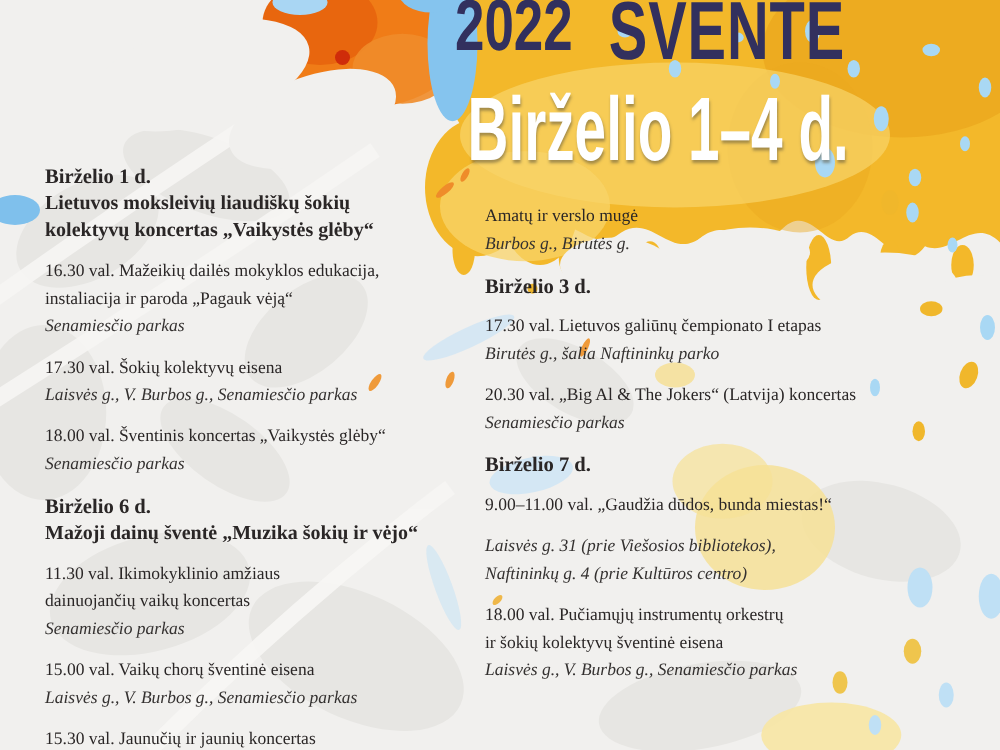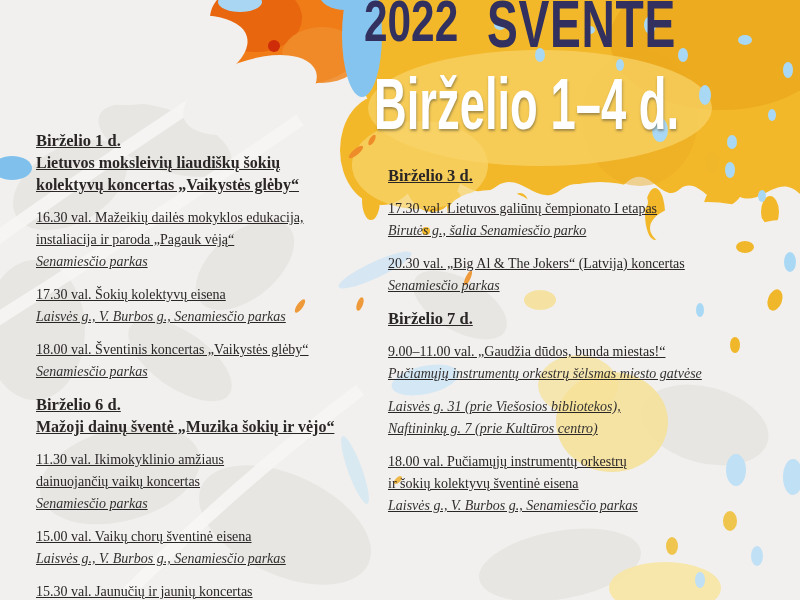--- a/index.html
+++ b/index.html
@@ -15,21 +15,21 @@
   .hdr { position:absolute; font-family:"Liberation Sans", sans-serif; font-weight:bold; line-height:1; white-space:nowrap; }
   .year  { left:364px; top:-8px;  font-size:58px; color:#32305e; transform:scaleX(.73); transform-origin:left top; }
   .fest  { left:487px; top:-9px;  font-size:66px; color:#32305e; letter-spacing:1px; transform:scaleX(.70); transform-origin:left top; }
   .dates { left:374px; top:68px;  font-size:72px; color:#ffffff; letter-spacing:0px; transform:scaleX(.63); transform-origin:left top;
            text-shadow:1px 2px 3px rgba(95,85,60,.55); }
 
   
   .col { position:absolute; }
   .col-left  { left:36px;  top:128px; width:320px; }
   .col-right { left:388px; top:163px; width:412px; }
-  .block { margin-bottom:11px;text-decoration:underline; }
+  .block { margin-bottom:11px; }
   .block.day { margin-top:2px; }
   .day-head { font-weight:bold; font-size:16.5px; line-height:22px; white-space:nowrap; }
   .day-sub  { font-weight:bold; font-size:16px; line-height:22px; white-space:nowrap; }
   .ev  { font-size:14px; line-height:22px; white-space:nowrap; }
   .loc { font-size:14px; line-height:22px; white-space:nowrap; font-style:italic; color:#343130; }
 </style>
 </head>
 <body>
 
 <div class="poster">
@@ -191,41 +191,44 @@
     <div class="block">
       <div class="ev">15.00 val. Vaikų chorų šventinė eisena</div>
       <div class="loc">Laisvės g., V. Burbos g., Senamiesčio parkas</div>
     </div>
     <div class="block">
       <div class="ev">15.30 val. Jaunučių ir jaunių koncertas</div>
     </div>
   </div>
 
   <div class="col col-right">
+    <div class="block">
+      <div class="ev">Amatų ir verslo mugė</div>
+      <div class="loc">Burbos g., Birutės g.</div>
+    </div>
     <div class="block day">
       <div class="day-head">Birželio 3 d.</div>
     </div>
     <div class="block">
       <div class="ev">17.30 val. Lietuvos galiūnų čempionato I etapas</div>
-      <div class="loc">Birutės g., šalia Senamiesčio parko</div>
+      <div class="loc">Birutės g., šalia Naftininkų parko</div>
     </div>
     <div class="block">
       <div class="ev">20.30 val. „Big Al &amp; The Jokers“ (Latvija) koncertas</div>
       <div class="loc">Senamiesčio parkas</div>
     </div>
     <div class="block day">
       <div class="day-head">Birželio 7 d.</div>
     </div>
     <div class="block">
       <div class="ev">9.00–11.00 val. „Gaudžia dūdos, bunda miestas!“</div>
-      <div class="loc">Pučiamųjų instrumentų orkestrų šėlsmas miesto gatvėse</div>
     </div>
     <div class="block">
       <div class="loc">Laisvės g. 31 (prie Viešosios bibliotekos),</div>
-      <div class="loc">Naftininkų g. 7 (prie Kultūros centro)</div>
+      <div class="loc">Naftininkų g. 4 (prie Kultūros centro)</div>
     </div>
     <div class="block">
       <div class="ev">18.00 val. Pučiamųjų instrumentų orkestrų</div>
       <div class="ev">ir šokių kolektyvų šventinė eisena</div>
       <div class="loc">Laisvės g., V. Burbos g., Senamiesčio parkas</div>
     </div>
   </div>
 
 </div>
 

